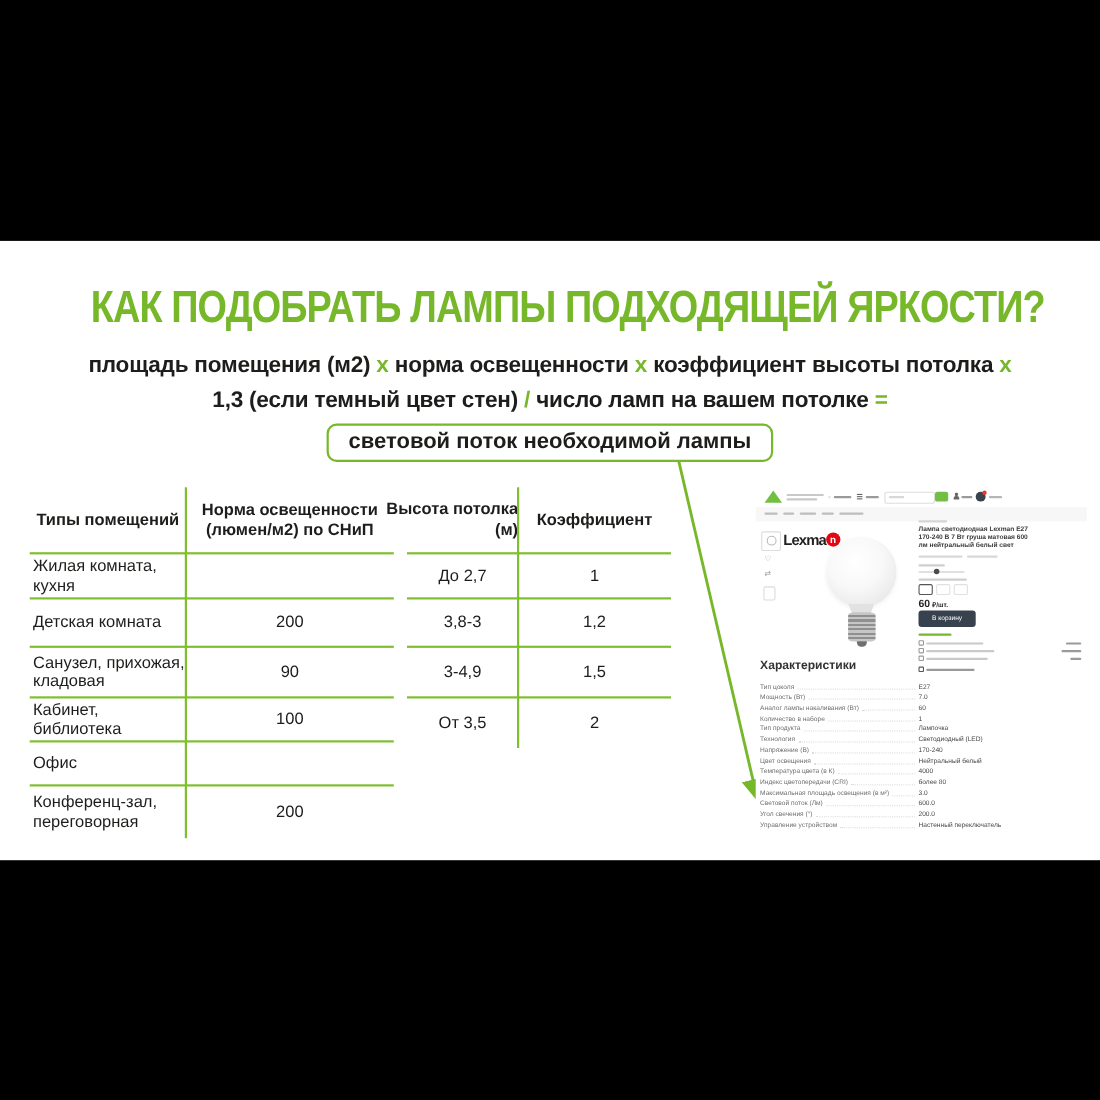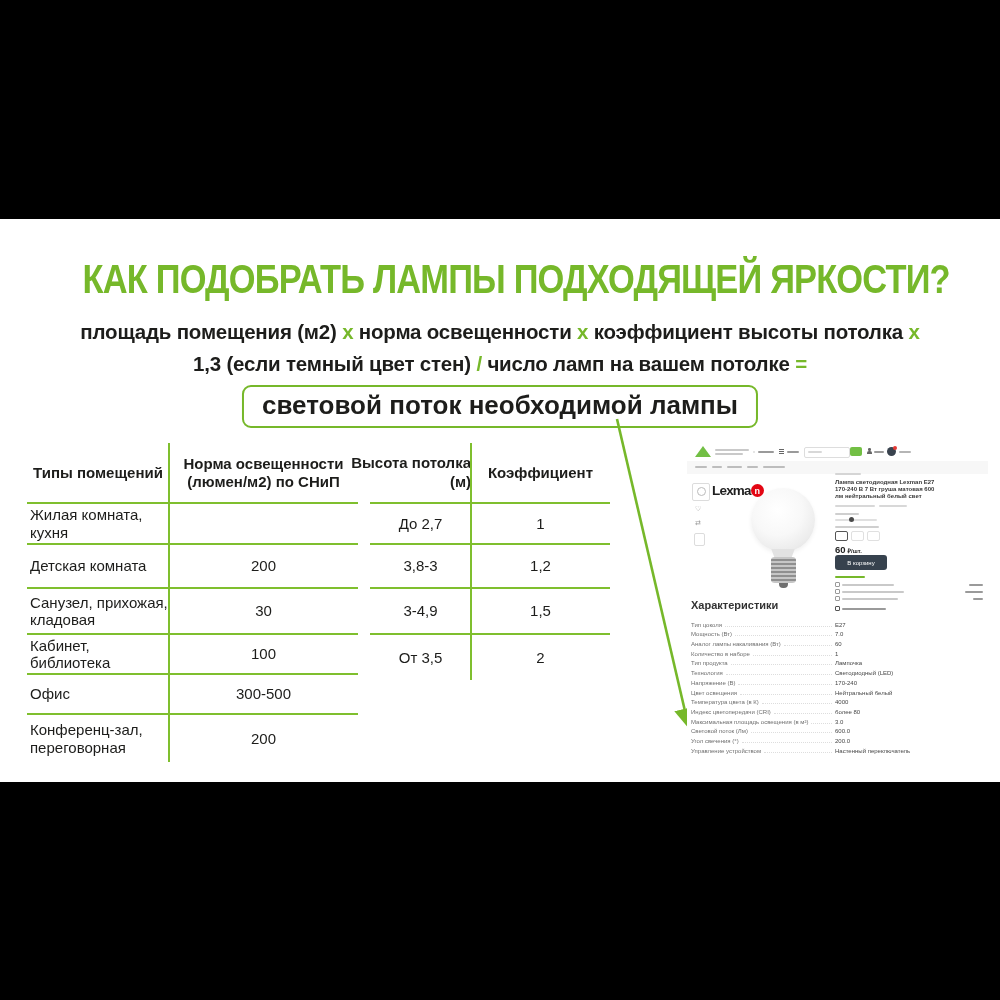--- a/index.html
+++ b/index.html
@@ -11,21 +11,21 @@
   
   .big-title{left:0;top:40px;width:1000px;text-align:center;color:#76b82a;
              font-size:41px;font-weight:800;line-height:1;}
   .big-title span{display:inline-block;transform:scaleX(.84);transform-origin:center;
                   letter-spacing:-1px;white-space:nowrap;}
   .fline{left:0;width:1000px;text-align:center;color:#1d1d1b;
          font-size:20.5px;font-weight:700;letter-spacing:-.2px;}
   .fline .op{color:#76b82a;}
   .result-box{left:50%;top:166px;transform:translateX(-50%);
               border:2px solid #76b82a;border-radius:9px;background:#fff;
-              padding:3px 18px 5px;font-size:26px;font-weight:700;color:#1d1d1b;
+              padding:3px 18px 5px;font-size:20px;font-weight:700;color:#1d1d1b;
               white-space:nowrap;}
   
   .gtable{background:transparent;font-size:15px;color:#1d1d1b;}
   .vline{position:absolute;top:0;bottom:0;width:2px;background:#7fbf2e;}
   .trow{display:flex;width:100%;box-sizing:border-box;}
   .trow.line{border-top:2px solid #7fbf2e;}
   .c1{width:142px;display:flex;align-items:center;padding-left:3px;box-sizing:border-box;line-height:1.15;}
   .c2{flex:1;display:flex;align-items:center;justify-content:center;text-align:center;line-height:1.15;}
   .c3{width:101px;display:flex;align-items:center;justify-content:center;text-align:center;line-height:1.15;}
   .c4{flex:1;display:flex;align-items:center;justify-content:center;text-align:center;line-height:1.15;}
@@ -126,29 +126,28 @@
     </div>
     <div class="trow line" style="height:41px;">
       <div class="c1">Жилая комната, кухня</div>
     </div>
     <div class="trow line" style="height:44px;">
       <div class="c1">Детская комната</div>
       <div class="c2">200</div>
     </div>
     <div class="trow line" style="height:46px;">
       <div class="c1">Санузел, прихожая, кладовая</div>
-      <div class="c2">30</div>
+      <div class="c2">90</div>
     </div>
     <div class="trow line" style="height:40px;">
       <div class="c1">Кабинет, библиотека</div>
       <div class="c2">100</div>
     </div>
     <div class="trow line" style="height:40px;">
       <div class="c1">Офис</div>
-      <div class="c2">300-500</div>
     </div>
     <div class="trow line" style="height:49px;">
       <div class="c1">Конференц-зал, переговорная</div>
       <div class="c2">200</div>
     </div>
   </div>
 
   <div class="abs gtable" style="left:370px;top:224px;width:240px;height:237px;">
     <div class="vline" style="left:100px;"></div>
     <div class="trow" style="height:59px;">

